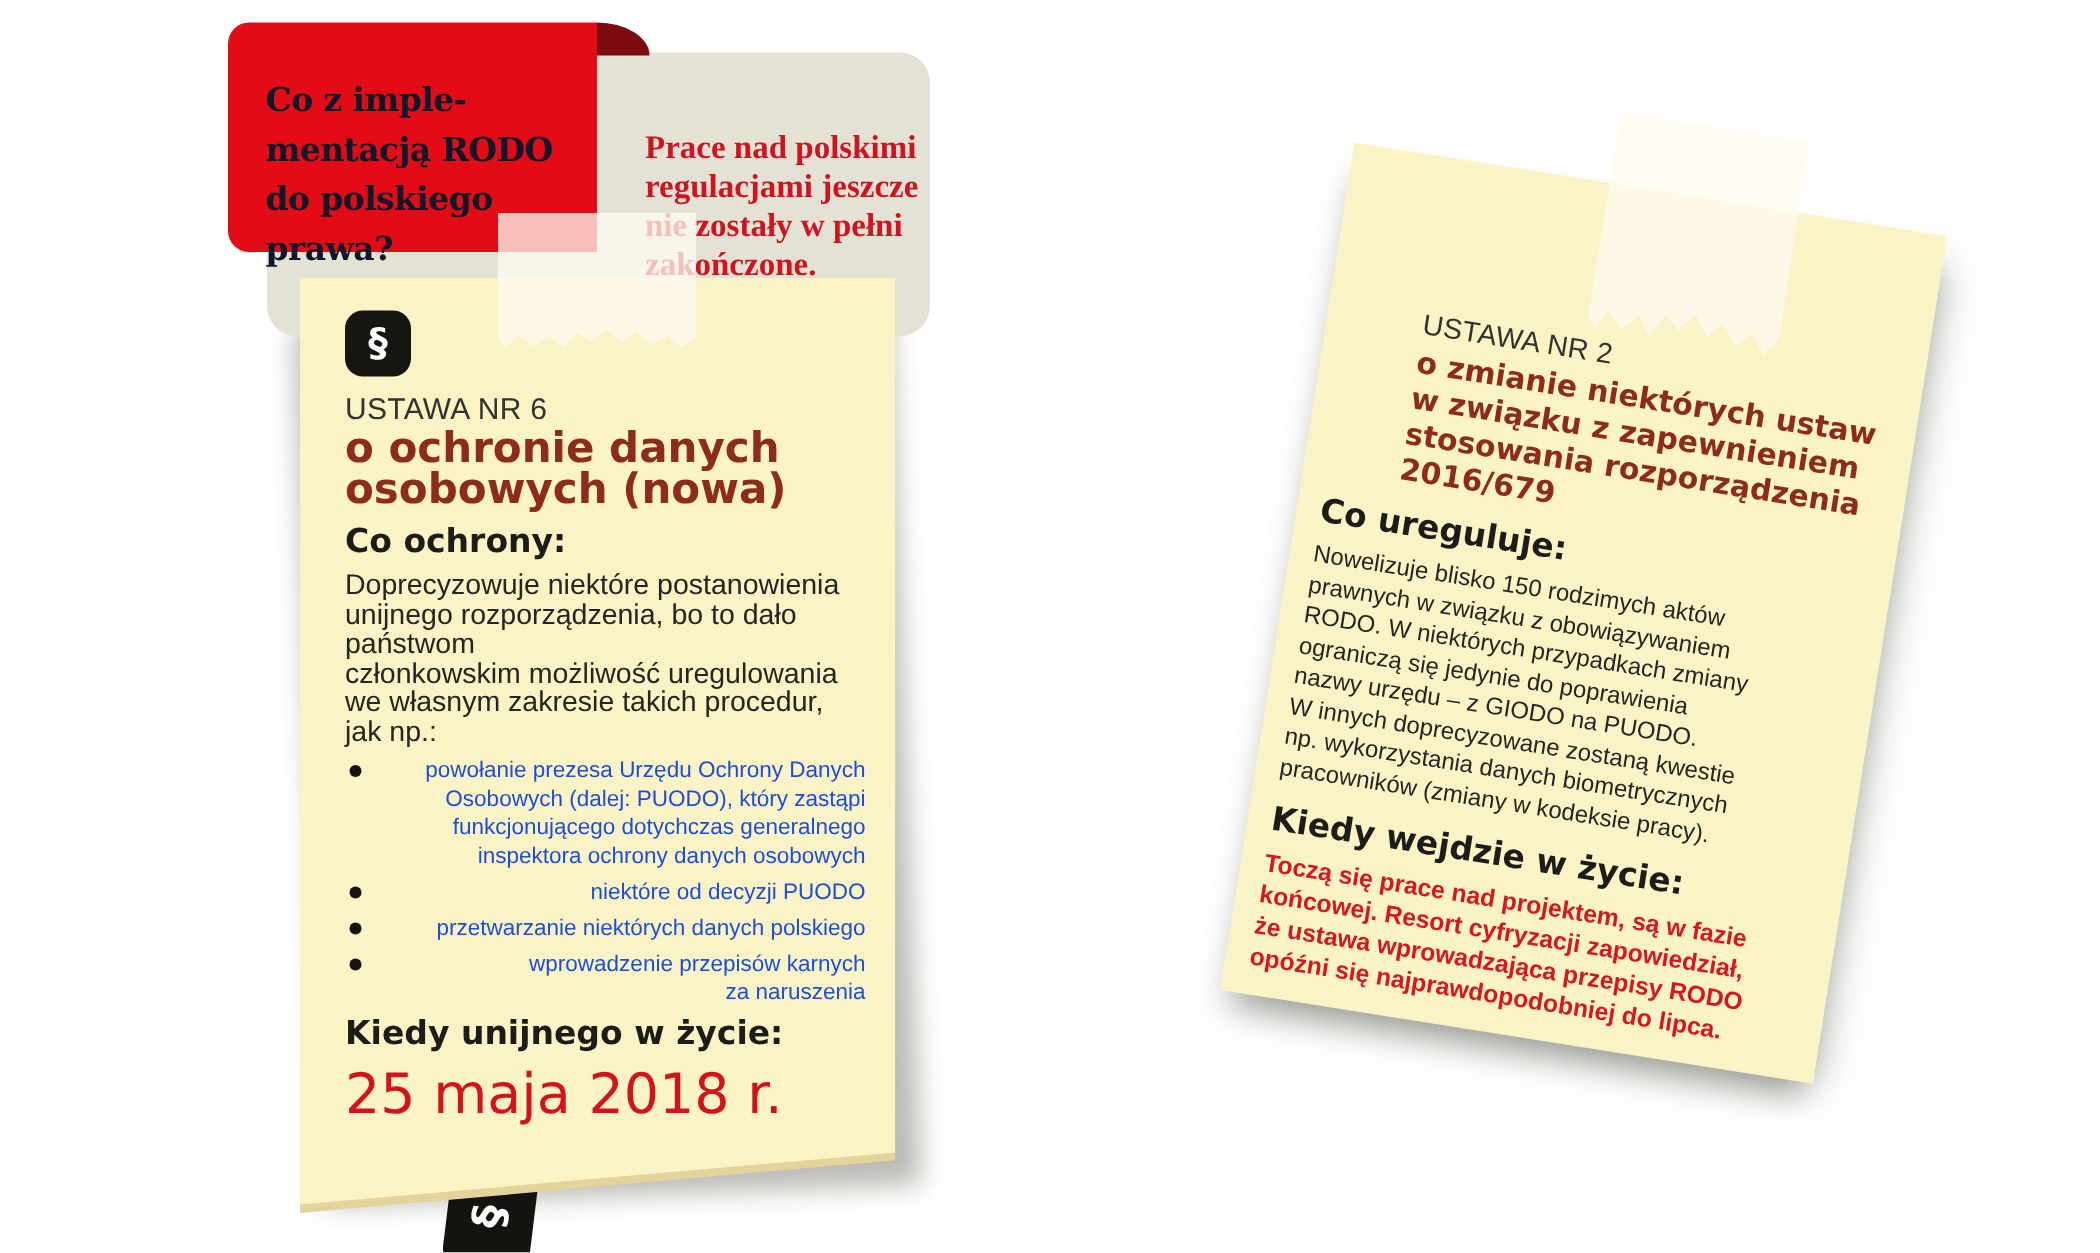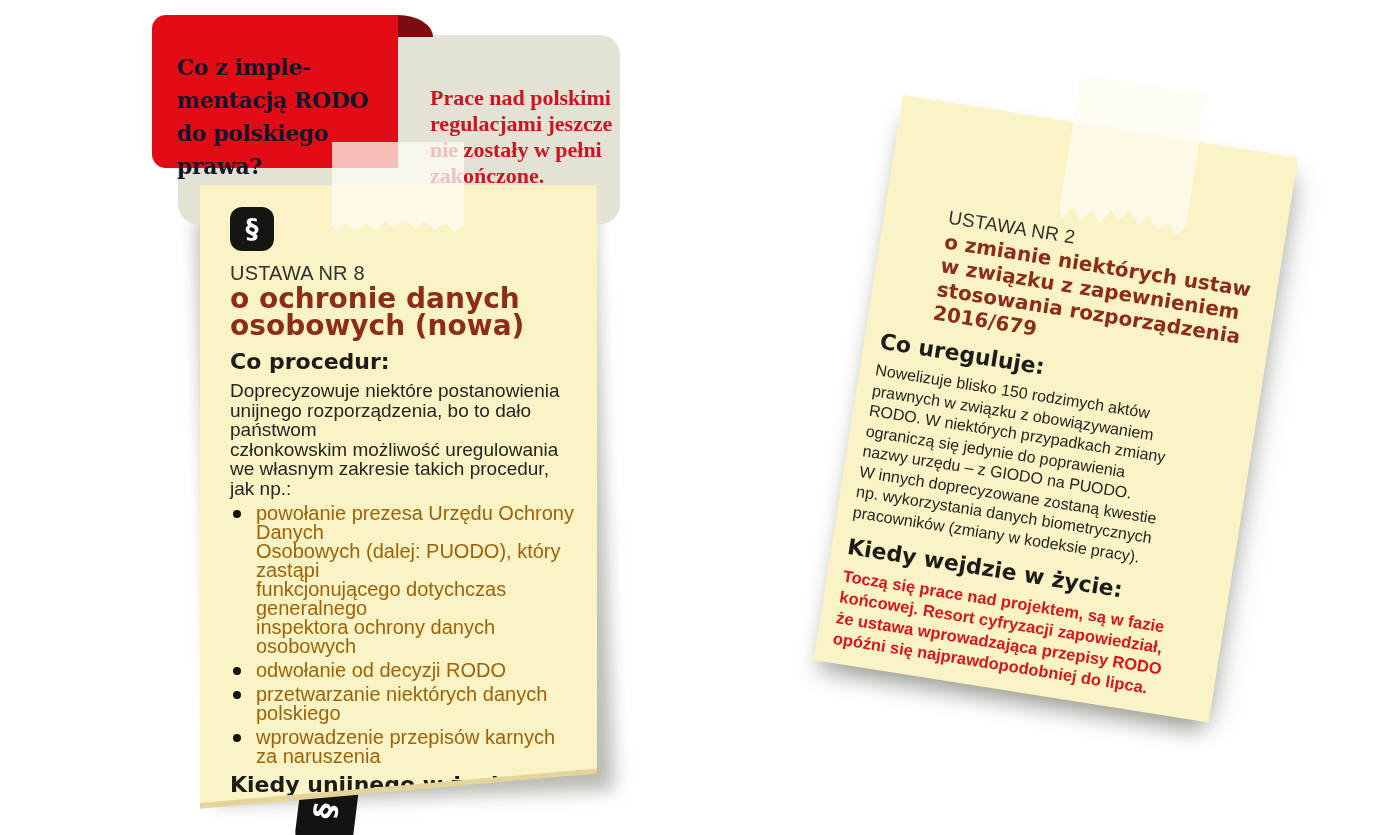--- a/index.html
+++ b/index.html
@@ -41,21 +41,21 @@
         display:flex;align-items:center;justify-content:center;margin-bottom:10px;}
   .badge span{color:#fff;font-weight:700;font-size:26px;font-family:"DejaVu Sans",sans-serif;}
   .kicker{font-size:20px;font-weight:500;color:#33322d;letter-spacing:.2px;line-height:24px;}
   .law-title{font-family:"DejaVu Sans",sans-serif;font-weight:700;color:#8e2c1b;
         font-size:28px;line-height:27px;white-space:pre-line;margin:0 0 10px 0;}
   .sec-h{font-family:"DejaVu Sans",sans-serif;font-weight:700;font-size:22px;
         line-height:26px;color:#1d1c19;margin:0 0 6px 0;}
   .body-text{font-size:19px;line-height:19.5px;color:#26251f;white-space:pre-line;margin:0 0 6px 0;}
   ul.bullets{list-style:none;margin:4px 0 0 0;padding:0;}
   ul.bullets li{position:relative;padding-left:26px;margin-bottom:5px;
-        font-size:20px;line-height:19px;color:#a16207;white-space:pre-line;}
+        font-size:15px;line-height:19px;color:#1d4ed8;white-space:pre-line;text-align:right;}
   ul.bullets li::before{content:"";position:absolute;left:3px;top:6px;width:8px;height:8px;
         border-radius:50%;background:#15130f;}
   .h-when{margin-top:6px;}
   .date{font-family:"DejaVu Sans",sans-serif;font-size:37px;line-height:42px;
         color:#d4121a;margin-top:2px;}
 
   
   .tape{background:rgba(255,251,240,0.75);
         clip-path:polygon(0 0,100% 0,100% 81%,93% 88%,86% 80%,78% 86%,70% 78%,63% 85%,
                           55% 76%,47% 84%,40% 78%,33% 88%,26% 80%,18% 87%,10% 80%,4% 88%,0 82%);}
@@ -98,34 +98,34 @@
   <div class="law1-shadow"></div>
   <div class="stamp">
     <span>§</span>
   </div>
   <div class="law1-under"></div>
 
   <div class="law1">
     <div class="badge">
       <span>§</span>
     </div>
-    <div class="kicker">USTAWA NR 8</div>
+    <div class="kicker">USTAWA NR 6</div>
     <h2 class="law-title">o ochronie danych
 osobowych (nowa)</h2>
-    <h3 class="sec-h">Co procedur:</h3>
+    <h3 class="sec-h">Co ochrony:</h3>
     <p class="body-text">Doprecyzowuje niektóre postanowienia
 unijnego rozporządzenia, bo to dało państwom
 członkowskim możliwość uregulowania
 we własnym zakresie takich procedur, jak np.:</p>
     <ul class="bullets">
       <li>powołanie prezesa Urzędu Ochrony Danych
 Osobowych (dalej: PUODO), który zastąpi
 funkcjonującego dotychczas generalnego
 inspektora ochrony danych osobowych</li>
-      <li>odwołanie od decyzji RODO</li>
+      <li>niektóre od decyzji PUODO</li>
       <li>przetwarzanie niektórych danych polskiego</li>
       <li>wprowadzenie przepisów karnych
 za naruszenia</li>
     </ul>
     <h3 class="sec-h h-when">Kiedy unijnego w życie:</h3>
     <div class="date">25 maja 2018 r.</div>
   </div>
 
   <div class="tape tape-left"></div>
 

